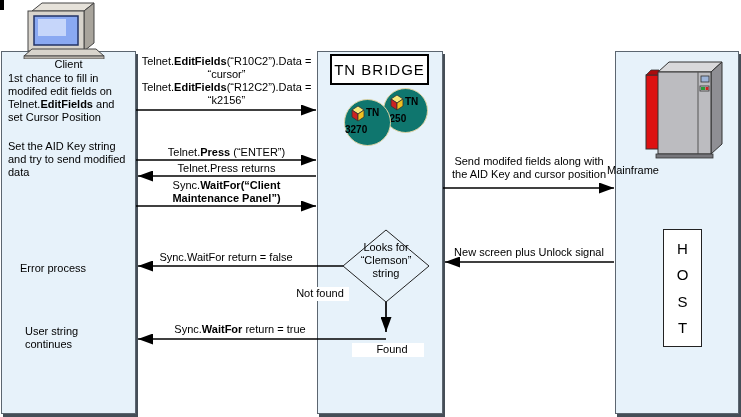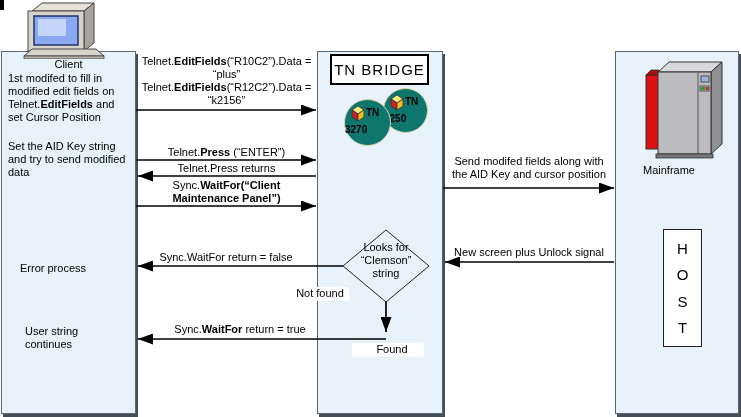--- a/index.html
+++ b/index.html
@@ -34,21 +34,21 @@
   .badge .num{position:absolute;left:0;top:24px;width:100%;text-align:left;font-size:10px;font-weight:bold;}
   .badge svg{position:absolute;left:6px;top:5px;}
   #diamond-text{left:346px;top:241px;width:80px;}
   #found-label{left:352px;top:303px;width:64px;height:14px;padding-left:8px;}
   #notfound-label{left:291px;top:247px;width:58px;height:14px;}
   #host-box{
     position:absolute;left:663px;top:229px;width:39px;height:118px;background:#fff;
     border:1px solid #222;box-sizing:border-box;display:flex;flex-direction:column;
     justify-content:space-evenly;align-items:center;font-size:15px;
   }
-  #mainframe-label{left:615px;top:164px;width:108px;}
+  #mainframe-label{left:579px;top:164px;width:108px;}
   #corner-artifact{position:absolute;left:0;top:0;width:4px;height:10px;background:#000;}
   b{font-weight:bold;}
 </style>
 </head>
 <body>
 
 <div id="stage">
 
   <div id="corner-artifact"></div>
 
@@ -71,21 +71,21 @@
       <line x1="386" y1="302" x2="386" y2="332" marker-end="url(#ah)"></line>
       <line x1="386" y1="339" x2="138" y2="339" marker-end="url(#ah)"></line>
       <line x1="443" y1="188" x2="614" y2="188" marker-end="url(#ah)"></line>
       <line x1="614" y1="262" x2="445" y2="262" marker-end="url(#ah)"></line>
     </g>
     <polygon points="343,266 386,230 429,266 386,302" fill="#e7f2fa" stroke="#222" stroke-width="1"></polygon>
   </svg>
 
   <div class="txt ctr" style="left:1px;top:58px;width:135px;">Client</div>
   <div class="txt" style="left:8px;top:72px;width:124px;">
-    <span>1st modifed to fill in modified edit fields on Telnet.</span><b>EditFields</b><span> and set Cursor Position</span>
+    <span>1st chance to fill in modifed edit fields on Telnet.</span><b>EditFields</b><span> and set Cursor Position</span>
   </div>
   <div class="txt" style="left:8px;top:140px;width:126px;">Set the AID Key string and try to send modified data</div>
   <div class="txt" style="left:20px;top:262px;width:110px;">Error process</div>
   <div class="txt" style="left:25px;top:325px;width:80px;">User string continues</div>
 
   <svg style="position:absolute;left:22px;top:1px;" width="90" height="58" xmlns="http://www.w3.org/2000/svg">
     <polygon points="10,10 20,2 72,2 62,10" fill="#e6e2da" stroke="#444" stroke-width="1"></polygon>
     <polygon points="62,10 72,2 72,42 62,50" fill="#a8a49c" stroke="#444" stroke-width="1"></polygon>
     <rect x="6" y="10" width="56" height="40" fill="#d8d4cc" stroke="#444" stroke-width="1"></rect>
     <rect x="12" y="15" width="44" height="29" fill="#8aa9f2" stroke="#223366" stroke-width="1.5"></rect>
@@ -140,21 +140,21 @@
   <div id="mainframe-label" class="lbl">Mainframe</div>
   <div id="host-box">
     <span>H</span>
     <span>O</span>
     <span>S</span>
     <span>T</span>
   </div>
 
   <div class="lbl" style="left:138px;top:55px;width:177px;">
     <div><span>Telnet.</span><b>EditFields</b><span>(“R10C2”).Data =</span></div>
-    <div>“plus”</div>
+    <div>“cursor”</div>
     <div><span>Telnet.</span><b>EditFields</b><span>(“R12C2”).Data =</span></div>
     <div>“k2156”</div>
   </div>
 
   <div class="lbl" style="left:138px;top:146px;width:177px;">
     <span>Telnet.</span><b>Press</b><span> (“ENTER”)</span>
   </div>
 
   <div class="lbl" style="left:138px;top:162px;width:177px;">Telnet.Press returns</div>
 

